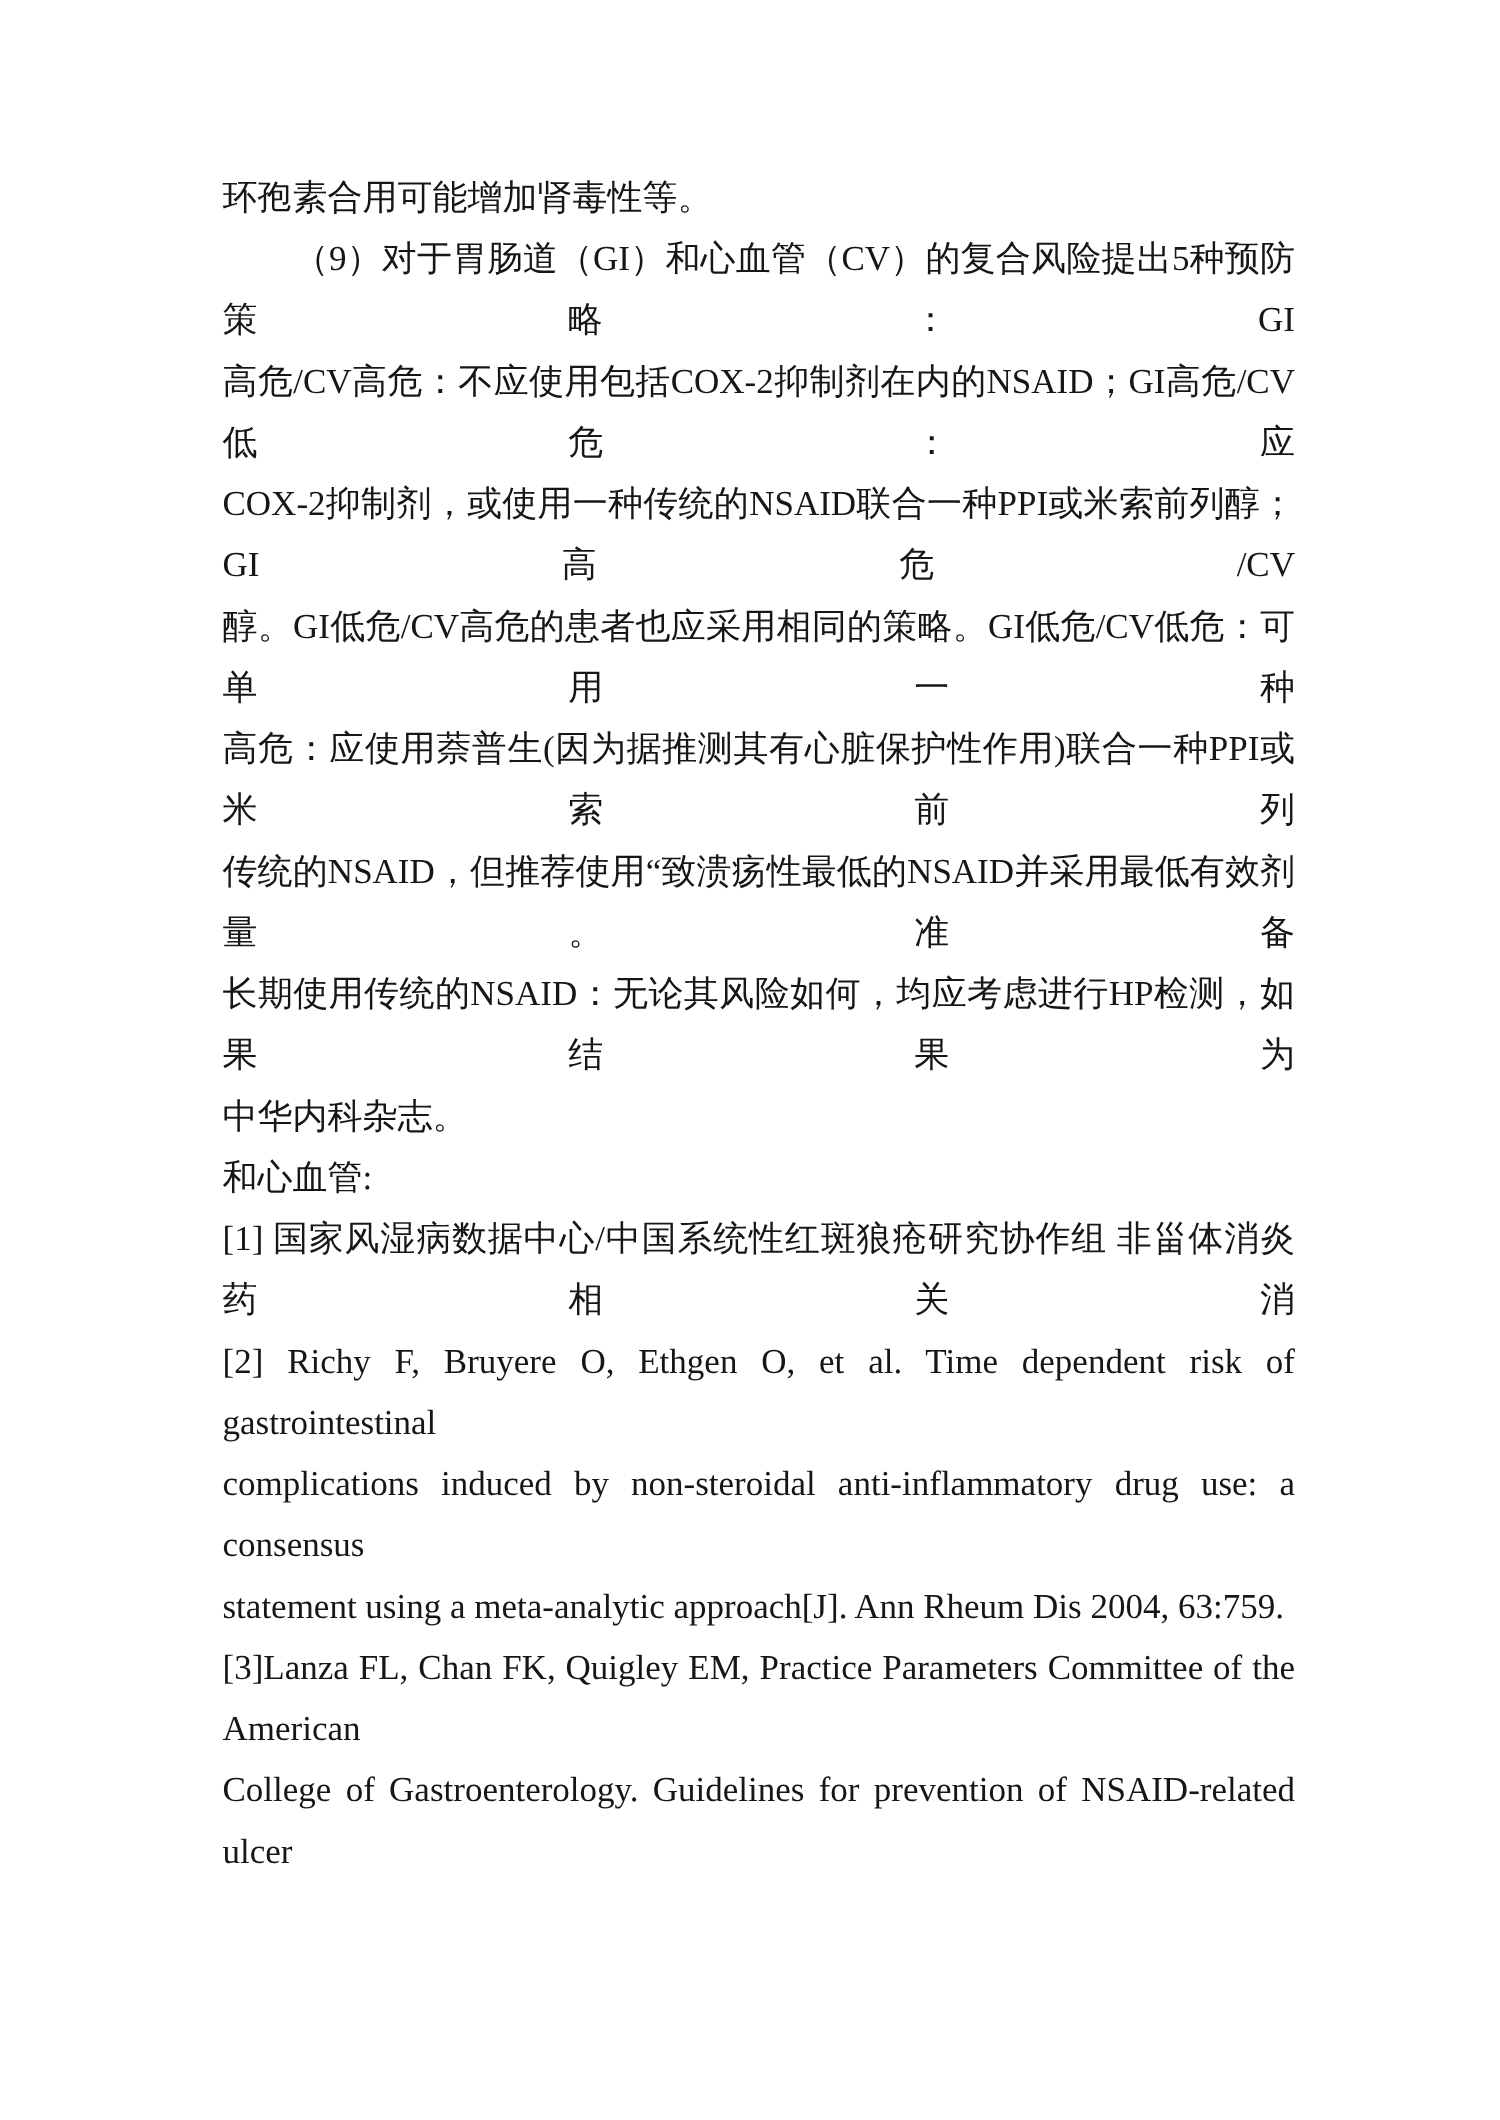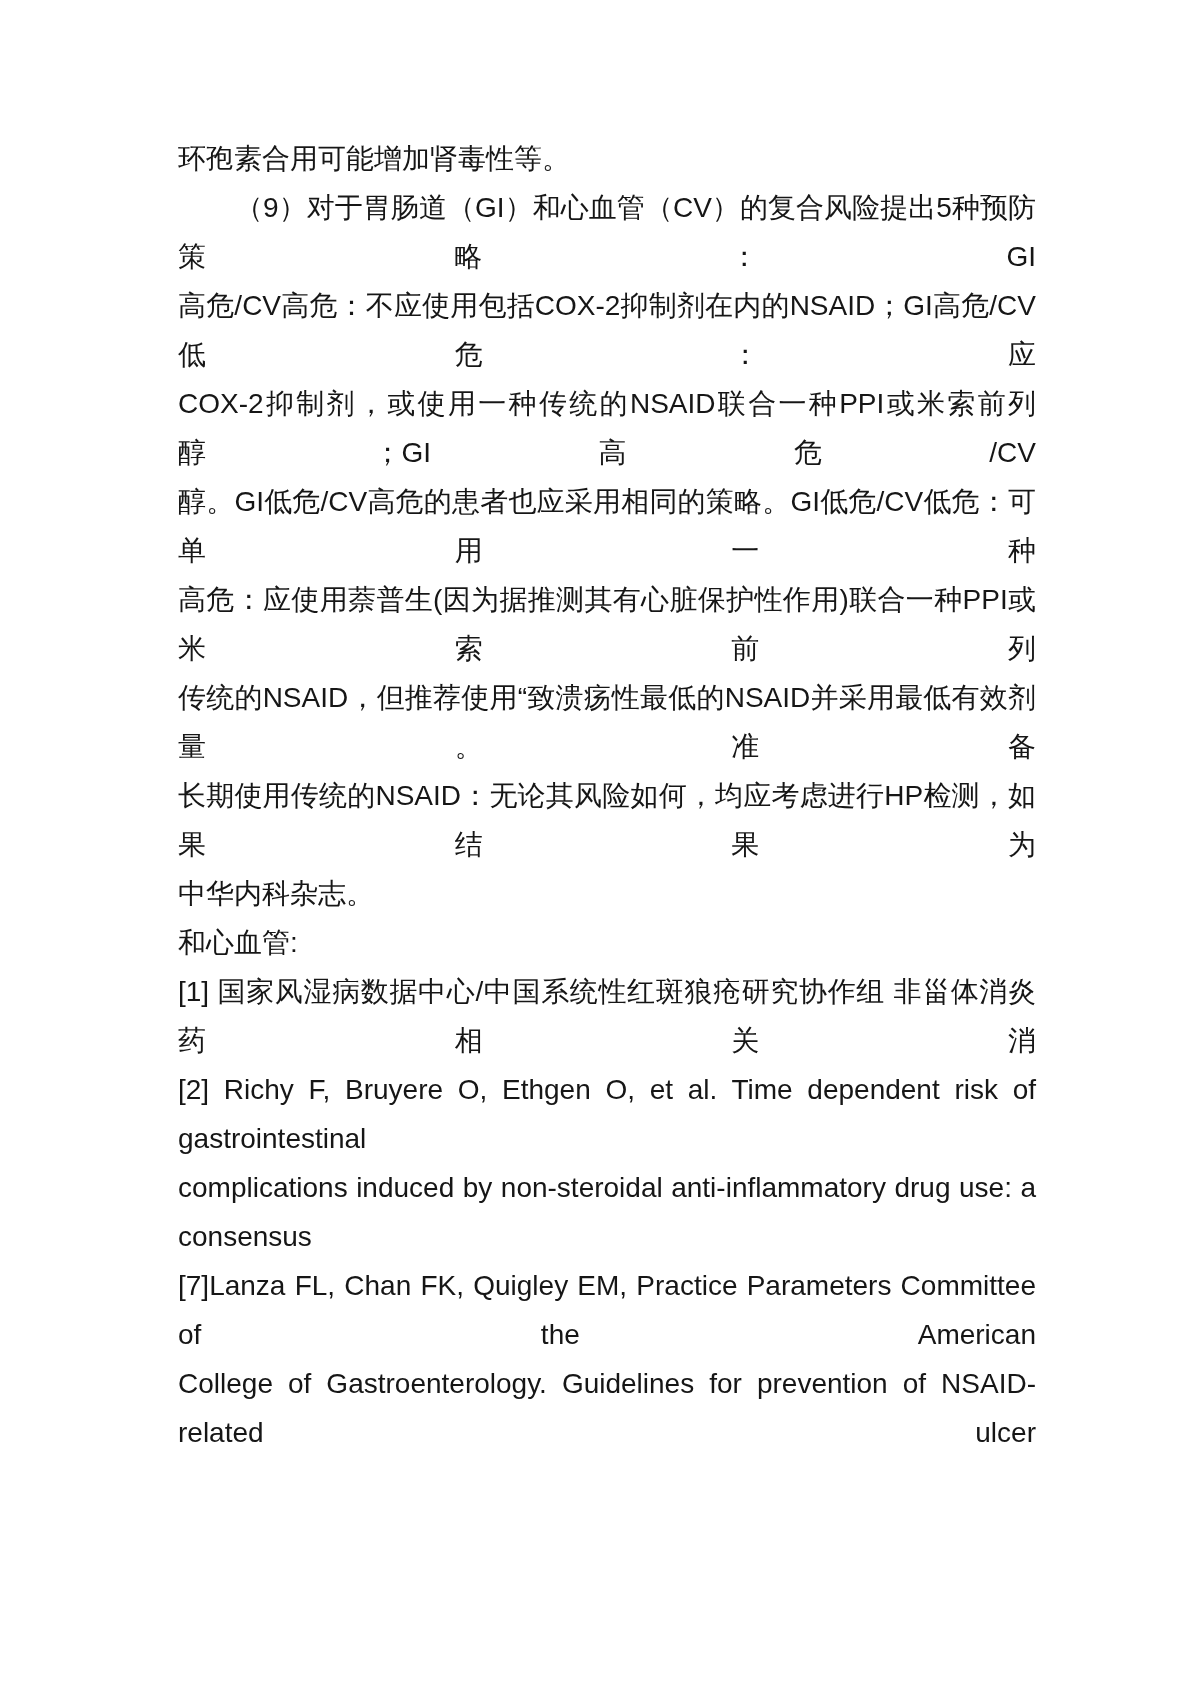--- a/index.html
+++ b/index.html
@@ -15,21 +15,21 @@
     overflow: hidden;
   }
   .content {
     position: absolute;
     left: 178px;
     top: 134px;
     width: 858px;
   }
   
   .t {
-    font-family: Liberation Sans, sans-serif;
+    font-family: Liberation Serif, serif;
     font-size: 28px;
     line-height: 49px;
     color: #161616;
     text-align: justify;
     text-align-last: justify;
     white-space: normal;
   }
   .t.end {
     text-align-last: left;
   }
@@ -51,17 +51,18 @@
     <div class="t">高危：应使用萘普生(因为据推测其有心脏保护性作用)联合一种PPI或米索前列</div>
     <div class="t">传统的NSAID，但推荐使用“致溃疡性最低的NSAID并采用最低有效剂量。准备</div>
     <div class="t">长期使用传统的NSAID：无论其风险如何，均应考虑进行HP检测，如果结果为</div>
     <div class="t end">中华内科杂志。</div>
 
     <div class="t end">和心血管:</div>
 
     <div class="t">[1] 国家风湿病数据中心/中国系统性红斑狼疮研究协作组 非甾体消炎药相关消</div>
     <div class="t">[2] Richy F, Bruyere O, Ethgen O, et al. Time dependent risk of gastrointestinal</div>
     <div class="t">complications induced by non-steroidal anti-inflammatory drug use: a consensus</div>
-    <div class="t">[7]Lanza FL, Chan FK, Quigley EM, Practice Parameters Committee of the American</div>
+    <div class="t end">statement using a meta-analytic approach[J]. Ann Rheum Dis 2004, 63:759.</div>
+    <div class="t">[3]Lanza FL, Chan FK, Quigley EM, Practice Parameters Committee of the American</div>
     <div class="t">College of Gastroenterology. Guidelines for prevention of NSAID-related ulcer</div>
 
   </div>
 </div>
 
 </body></html>

